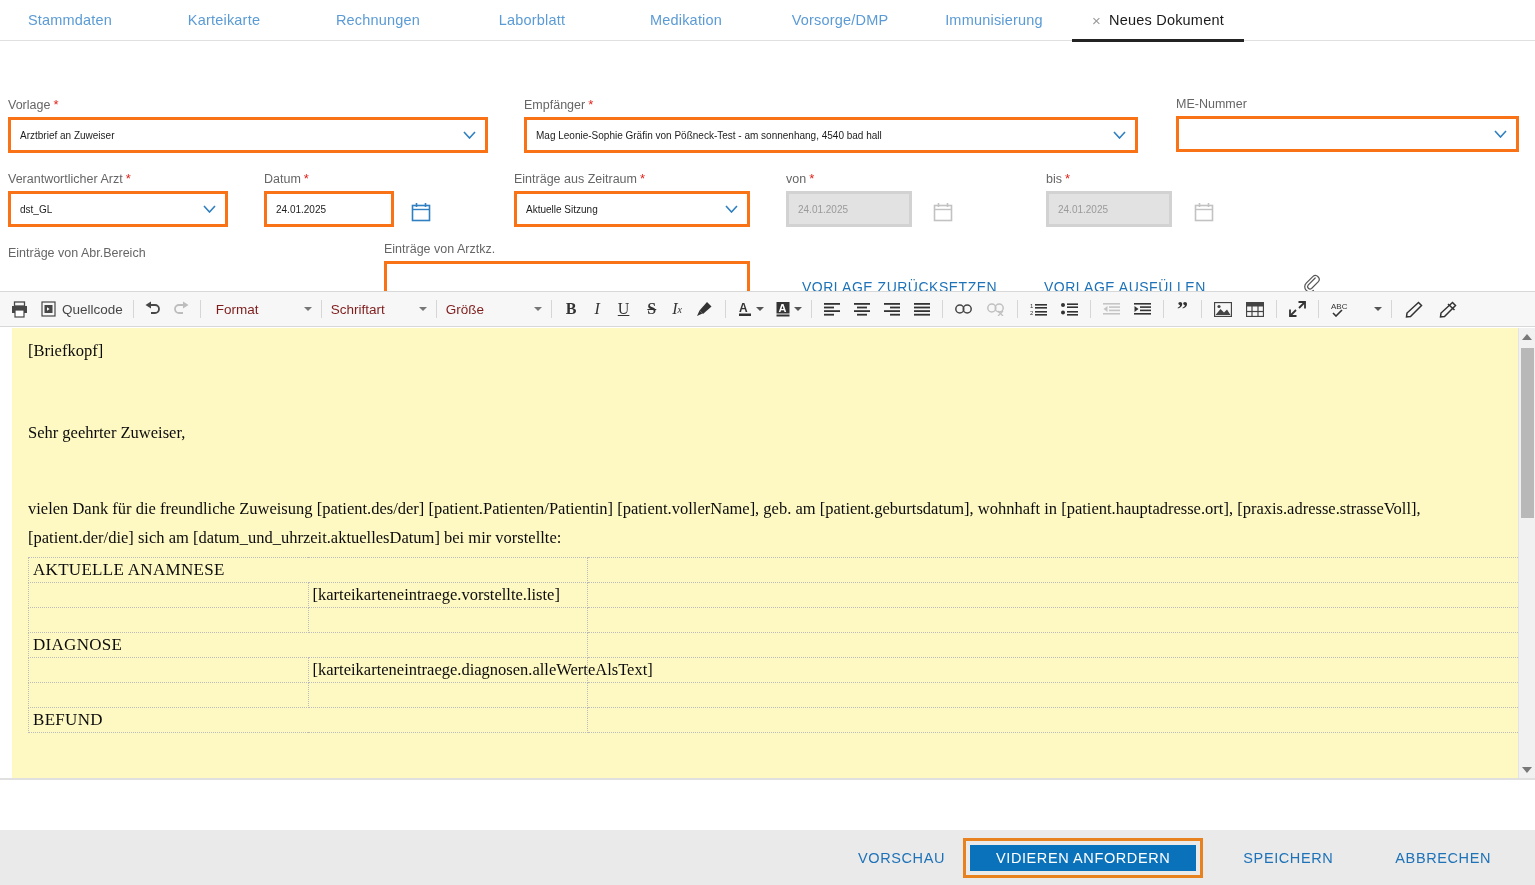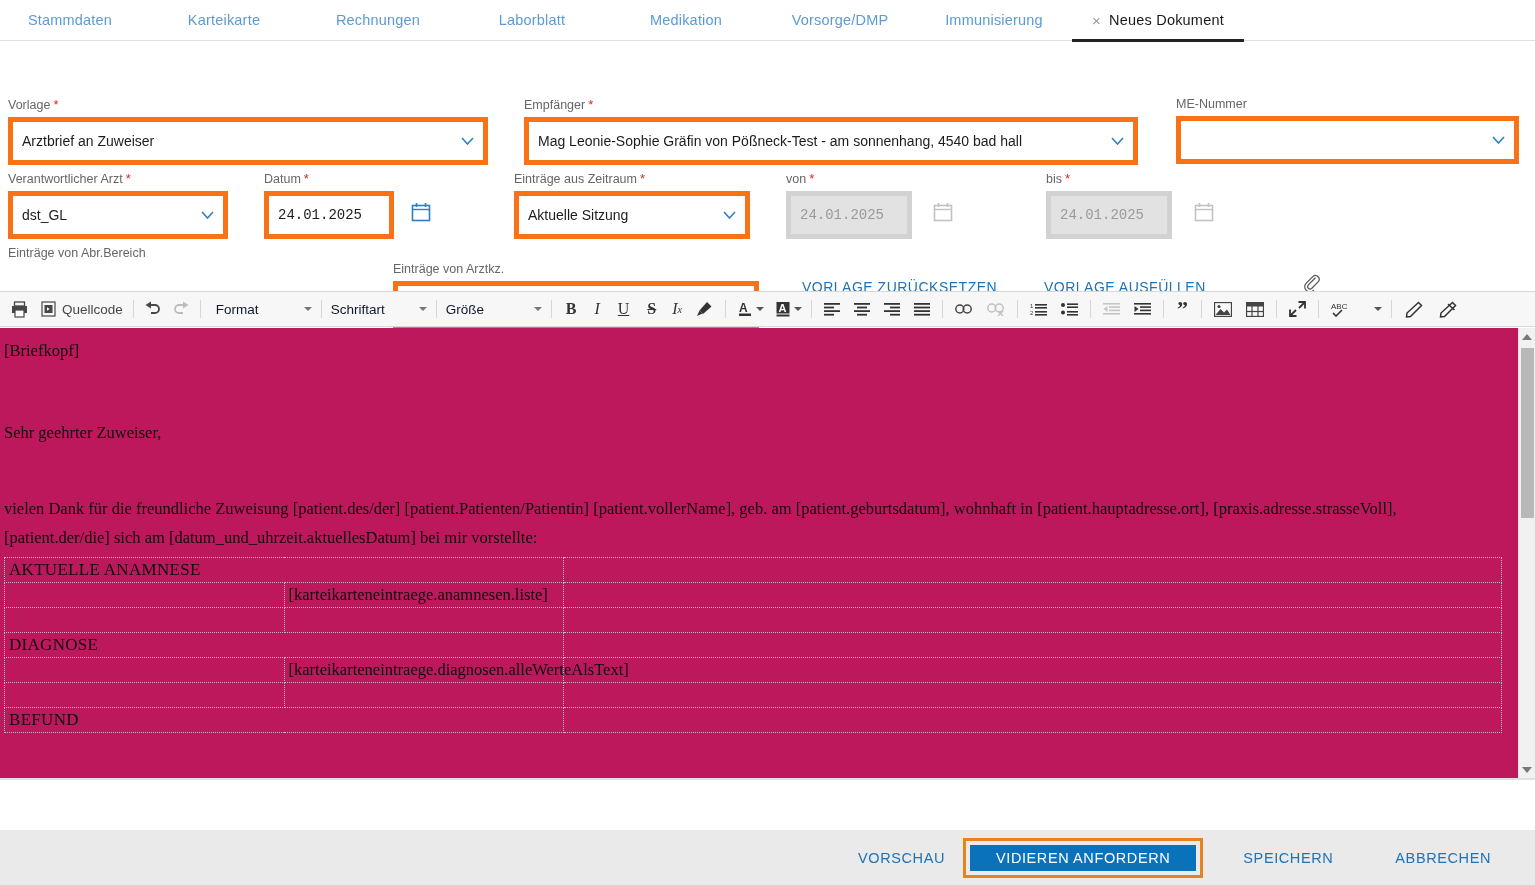--- a/index.html
+++ b/index.html
@@ -60,34 +60,34 @@
     color: #666;
     margin-bottom: 5px;
     white-space: nowrap;
     display: block;
     line-height: 13px;
   }
   .req { color: #e2231a; font-size: 13px; margin-left: 3px; }
 
   .ctl {
     position: relative;
-    height: 48px;
-    border: 5px solid #f97316;
+    height: 36px;
+    border: 3px solid #f97316;
     background: #fff;
     display: flex;
     align-items: center;
     padding: 0 34px 0 9px;
-    font-size: 14px;
+    font-size: 10px;
     color: #1c1c1c;
     white-space: nowrap;
     overflow: hidden;
   }
   .ctl.plain { padding-right: 9px; }
   .ctl.disabled { background: #e2e2e2; border-color: #d2d2d2; color: #9a9a9a; }
-  .ctl.date { padding-right: 10px; font-family: Liberation Mono, monospace; }
+  .ctl.date { padding-right: 10px; }
   .chev {
     position: absolute;
     right: 9px; top: 50%;
     margin-top: -4px;
     width: 13px; height: 8px;
   }
   .chev svg { display: block; }
 
   .calico { position: absolute; width: 20px; height: 20px; }
 
@@ -124,49 +124,49 @@
     color: #474747;
     font-size: 13.5px;
     position: relative;
   }
   .tbitem.dim { color: #bdbdbd; cursor: default; }
   .tbsep { width: 1px; height: 18px; background: #d6d6d6; margin: 0 5px; }
   .tbcombo {
     display: flex;
     align-items: center;
     cursor: pointer;
-    color: #0f172a;
+    color: #7f1d1d;
     font-size: 13.5px;
     height: 26px;
     padding: 0 4px;
     white-space: nowrap;
     justify-content: space-between;
   }
   .tbcombo .cw { min-width: 74px; }
   .caret {
     width: 0; height: 0;
     border-left: 4px solid transparent;
     border-right: 4px solid transparent;
     border-top: 4px solid #777;
     margin-left: 14px;
   }
   .caret.sm { margin-left: 3px; border-top-color: #555; }
   .tb-ic { display: block; }
 
   
   .edit {
     position: absolute;
-    left: 0;
+    left: 12px;
     right: 0;
-    background: #be185d;
+    background: #fef9c3;
     overflow: hidden;
     font-family: "Liberation Serif", serif;
     font-size: 16.5px;
     color: #0c0c0c;
-    padding: 12px 0 0 4px;
+    padding: 12px 0 0 16px;
   }
   .edit p { margin: 0 0 8px 0; line-height: 1.32; }
   .spacer { height: 52px; }
   .spacer2 { height: 46px; }
   .doctable {
     border-collapse: collapse;
     width: 1498px;
     margin-top: 8px;
     table-layout: fixed;
   }
@@ -375,21 +375,21 @@
         <line x1="1.5" y1="7.5" x2="18.5" y2="7.5" stroke="#c2c2c2" stroke-width="1.4"></line>
         <line x1="5.5" y1="1" x2="5.5" y2="5" stroke="#c2c2c2" stroke-width="1.6"></line>
         <line x1="14.5" y1="1" x2="14.5" y2="5" stroke="#c2c2c2" stroke-width="1.6"></line>
       </svg>
     </span>
 
     <div class="fld" style="left:8px; top:206px; width:352px;">
       <span class="lbl"><span>Einträge von Abr.Bereich</span></span>
     </div>
 
-    <div class="fld" style="left:384px; top:222px; width:366px;margin-left:9px;">
+    <div class="fld" style="left:384px; top:202px; width:366px;">
       <span class="lbl"><span>Einträge von Arztkz.</span></span>
       <div class="ctl plain">
         <span></span>
       </div>
     </div>
 
     <div class="linkbtn" style="left:802px; top:238px;">VORLAGE ZURÜCKSETZEN</div>
     <div class="linkbtn" style="left:1044px; top:238px;">VORLAGE AUSFÜLLEN</div>
 
     <div class="clipwrap" style="left:1300px; top:231px;">
@@ -618,21 +618,21 @@
     <p>[patient.der/die] sich am [datum_und_uhrzeit.aktuellesDatum] bei mir vorstellte:</p>
 
     <table class="doctable">
       <tbody>
           <tr>
         <td class="hdr c1" colspan="2">AKTUELLE ANAMNESE</td>
         <td class="c3"></td>
       </tr>
       <tr>
         <td class="c1"></td>
-        <td class="c2">[karteikarteneintraege.anamnesen.liste]</td>
+        <td class="c2">[karteikarteneintraege.vorstellte.liste]</td>
         <td class="c3"></td>
       </tr>
       <tr>
         <td class="c1"></td>
         <td class="c2"></td>
         <td class="c3"></td>
       </tr>
       <tr>
         <td class="hdr c1" colspan="2">DIAGNOSE</td>
         <td class="c3"></td>

